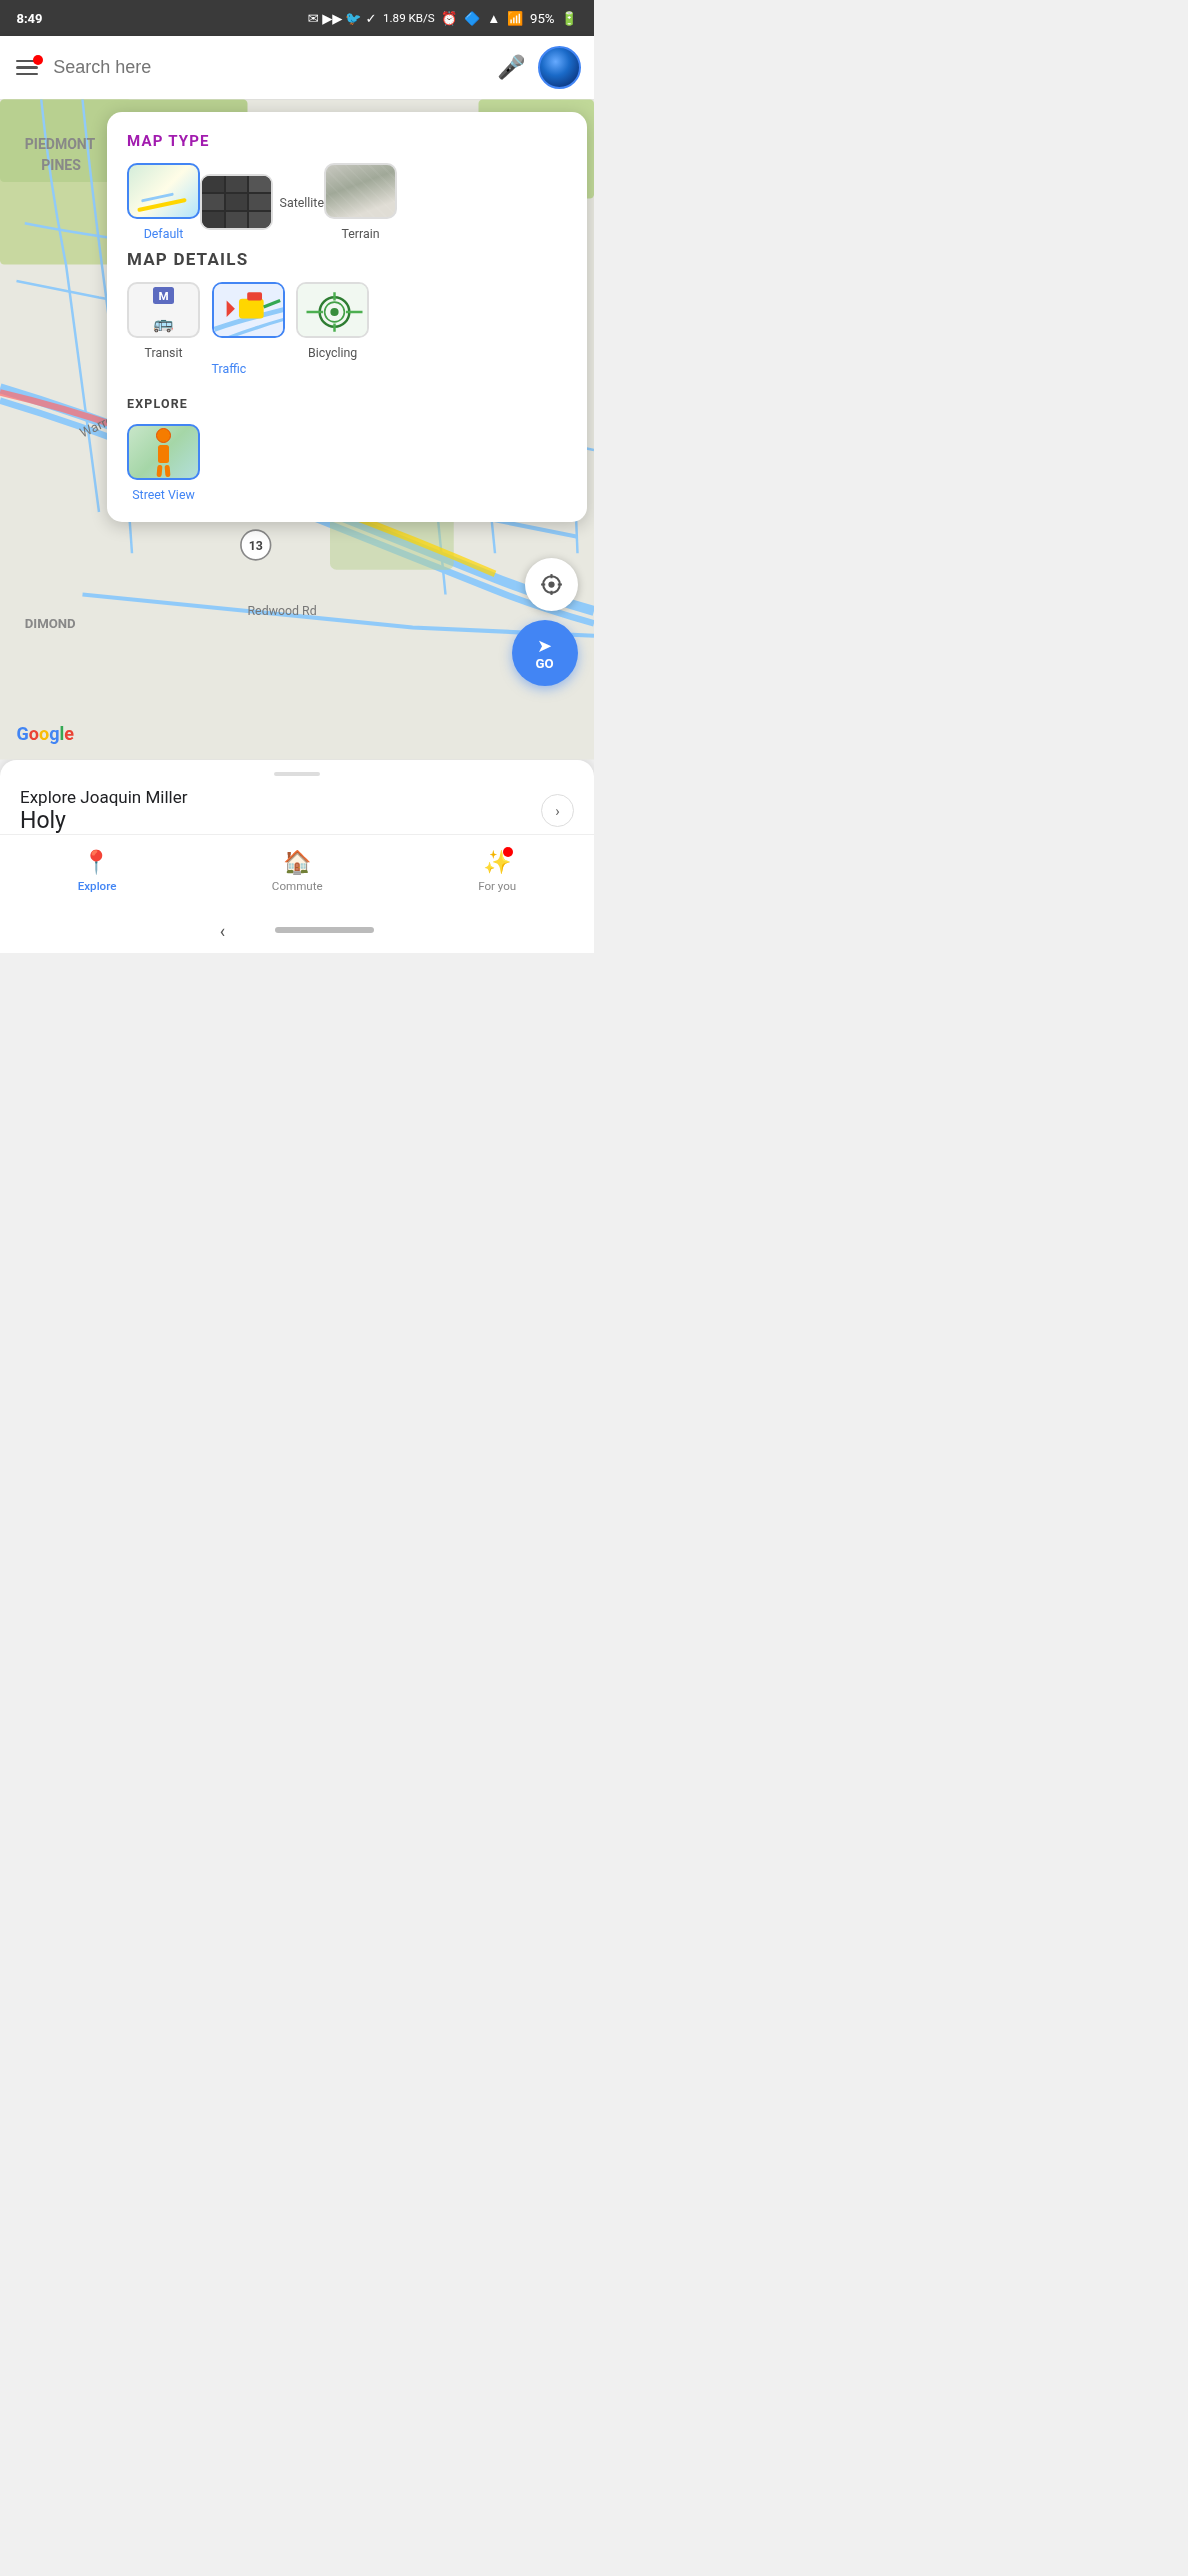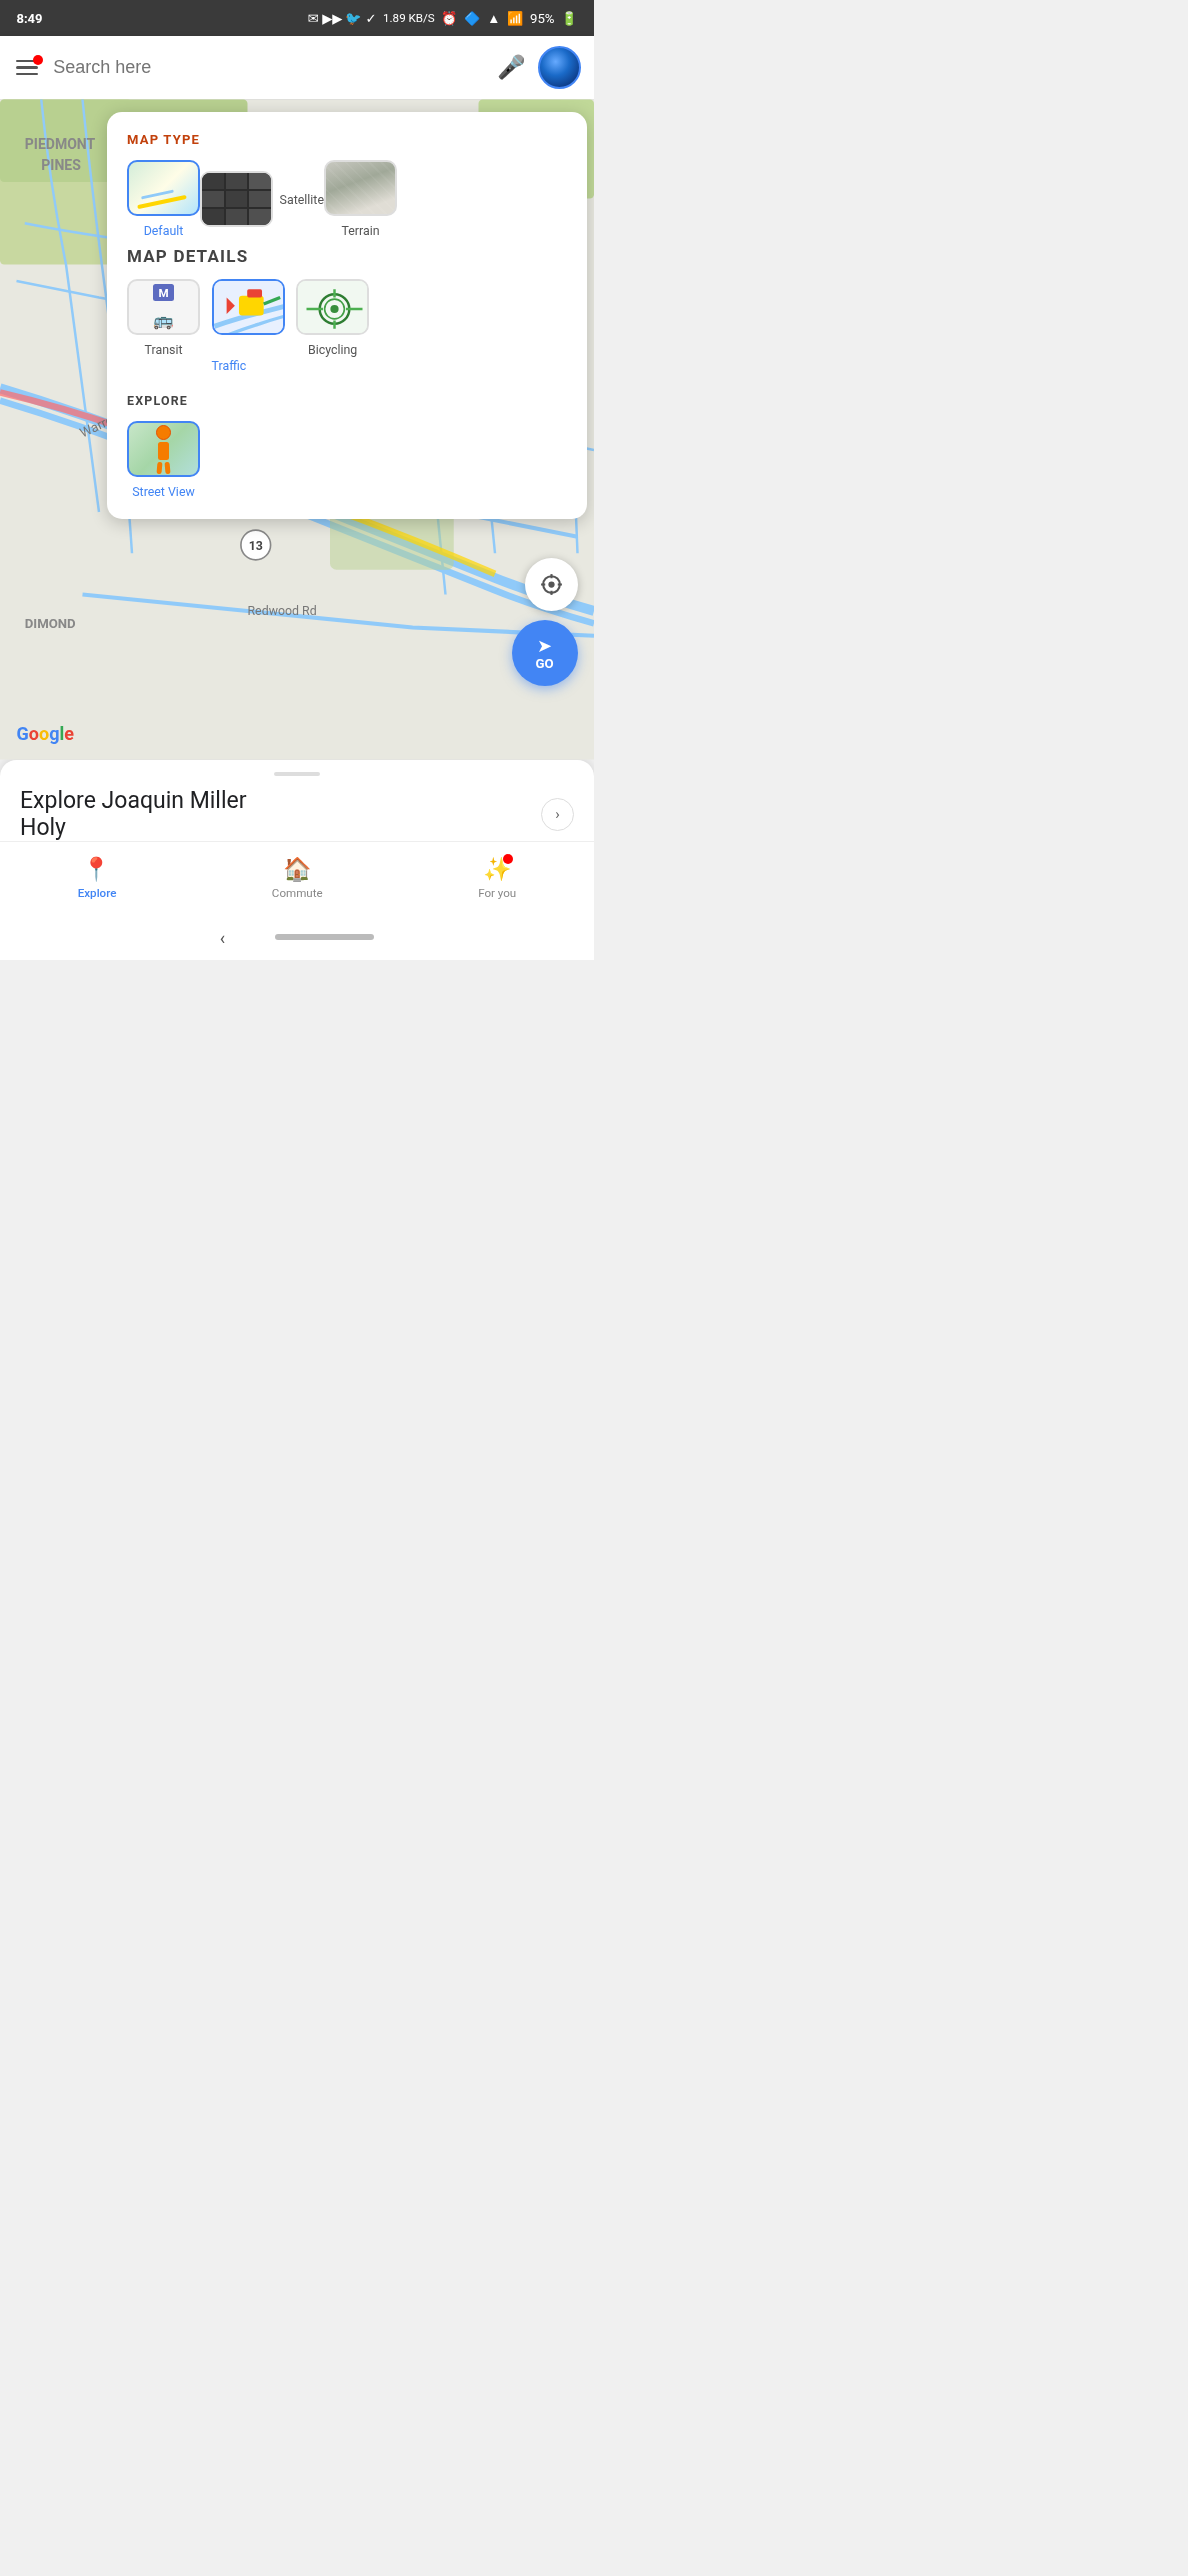--- a/index.html
+++ b/index.html
@@ -90,21 +90,21 @@
 
     <text x="300" y="625" fill="#777" font-size="15">Redwood Rd</text>
 
     <text x="30" y="60" fill="#888" font-size="17" font-weight="bold">PIEDMONT</text>
     <text x="50" y="85" fill="#888" font-size="17" font-weight="bold">PINES</text>
     <text x="30" y="640" fill="#888" font-size="16" font-weight="bold">DIMOND</text>
   </svg>
 
   <div style="position:absolute;top:13.2px;left:107px;right:6.6px;background:#fff;border-radius:15px;padding:20px;box-shadow:0 3.3px 16.5px rgba(0,0,0,0.2);z-index:50;">
 
-    <div style="font-size:13px;font-weight:700;color:#c2410c;letter-spacing:1.2px;margin-bottom:13.2px;">MAP TYPE</div>
+    <div style="font-size:15px;font-weight:700;color:#a21caf;letter-spacing:1.2px;margin-bottom:13.2px;">MAP TYPE</div>
     <div style="display:flex;gap:0;margin-bottom:8px;">
 
       <div style="display:flex;flex-direction:column;align-items:center;gap:6.6px;cursor:pointer;">
         <div style="width:73px;height:56px;border-radius:10px;border:2.5px solid #4285f4;overflow:hidden;position:relative;background:linear-gradient(135deg,#d4edda 0%,#fffde7 50%,#b3e5fc 100%);">
           <div style="position:absolute;bottom:10px;left:8.3px;width:50px;height:4.1px;background:#ffd600;transform:rotate(-12deg);border-radius:2.5px;"></div>
           <div style="position:absolute;bottom:18px;left:12.4px;width:33px;height:3.3px;background:#90caf9;transform:rotate(-12deg);border-radius:2.5px;"></div>
         </div>
         <span style="font-size:12.4px;color:#4285f4;">Default</span>
       </div>
 
@@ -225,21 +225,21 @@
     <span style="font-size:18px;font-weight:bold;color:#4285f4;">g</span>
     <span style="font-size:18px;font-weight:bold;color:#34a853;">l</span>
     <span style="font-size:18px;font-weight:bold;color:#ea4335;">e</span>
   </div>
 </div>
 
 <div style="width:100%;background:#fff;padding:11.6px 20px 0 20px;border-top-left-radius:16.5px;border-top-right-radius:16.5px;box-shadow:0 -1.7px 8.3px rgba(0,0,0,0.1);">
   <div style="width:46px;height:4.1px;background:#ddd;border-radius:2.5px;margin:0 auto 11.6px auto;"></div>
   <div style="display:flex;align-items:center;justify-content:space-between;">
     <div>
-      <div style="font-size:23px;font-weight:400;color:#202124;">Explore Joaquin Miller</div>
+      <div style="font-size:17px;font-weight:400;color:#202124;">Explore Joaquin Miller</div>
       <div style="font-size:23px;font-weight:400;color:#202124;">Holy</div>
     </div>
     <div style="width:33px;height:33px;border-radius:50%;border:1.7px solid #ddd;display:flex;align-items:center;justify-content:center;cursor:pointer;">
       <span style="font-size:15px;color:#666;">›</span>
     </div>
   </div>
 </div>
 
 <div style="width:100%;height:73px;background:#fff;display:flex;align-items:center;justify-content:space-around;border-top:0.8px solid #eee;">
 

